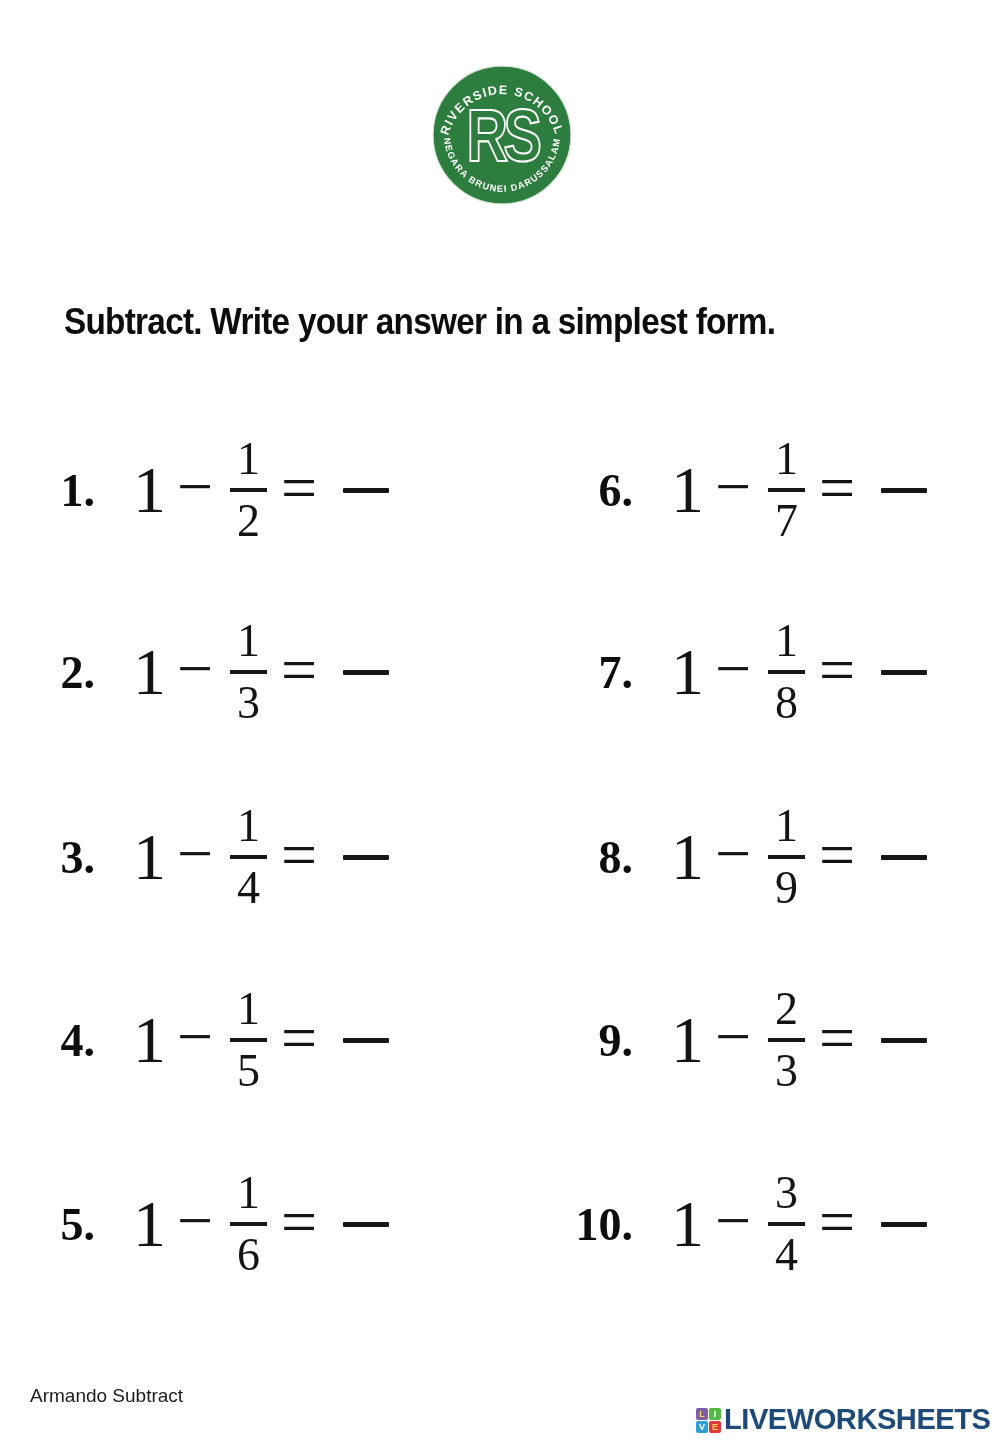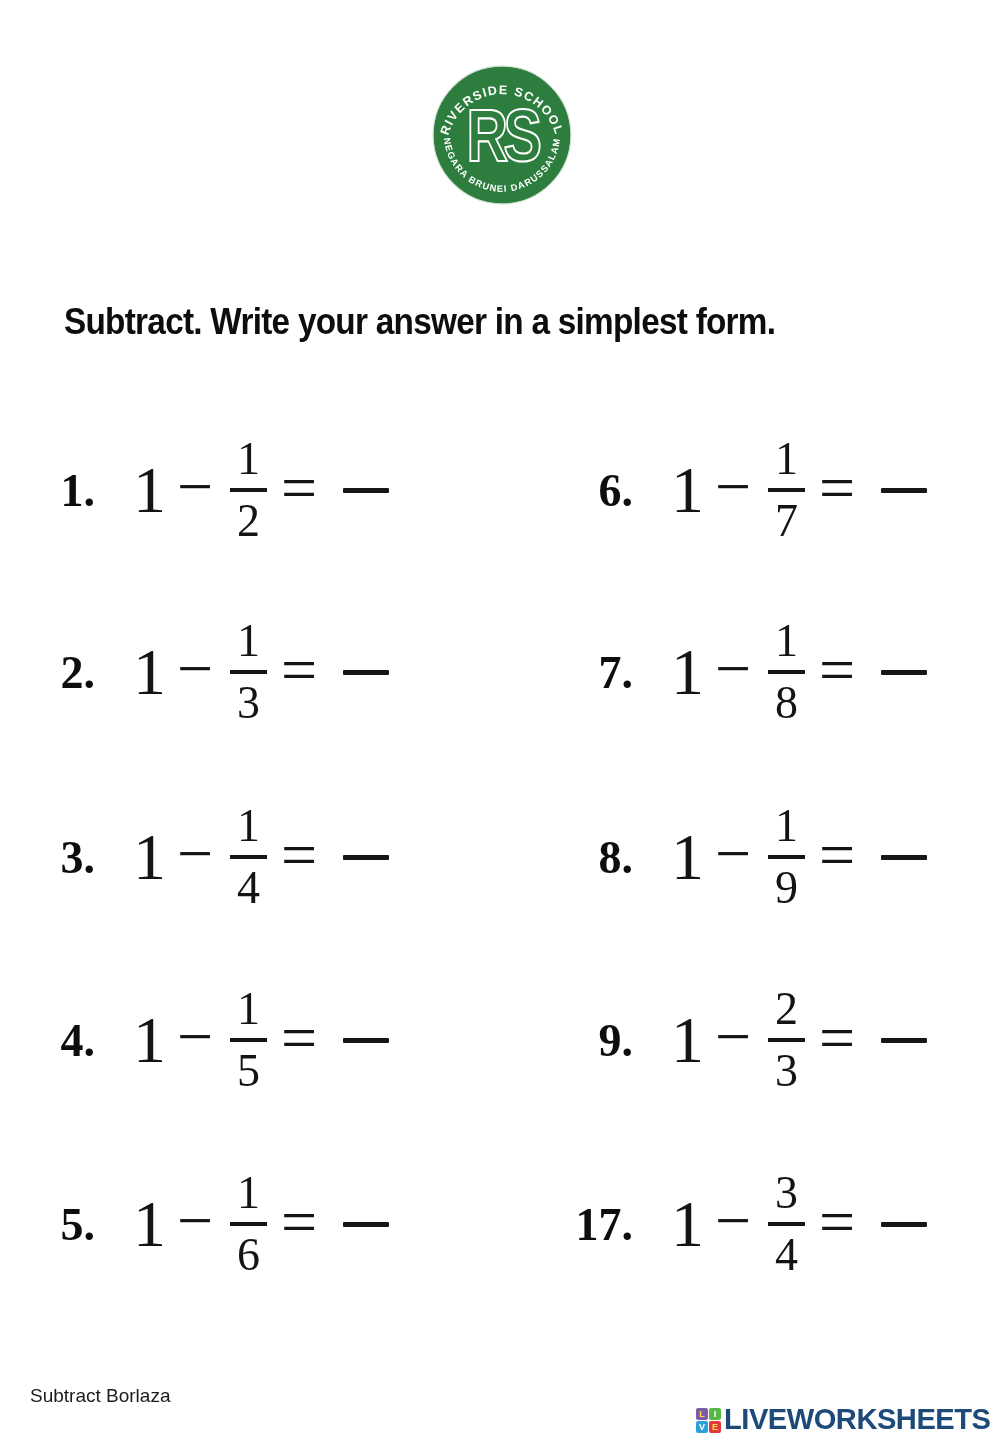--- a/index.html
+++ b/index.html
@@ -184,34 +184,34 @@
       <span class="minus">−</span>
       <span class="frac">
         <span class="ftop">2</span>
         <span class="fbar"></span>
         <span class="fbot">3</span>
       </span>
       <span class="eq">=</span>
       <span class="blank"></span>
     </div>
       <div class="problem col-right" style="left: 540px; top: 1157px;">
-      <span class="pnum">17.</span>
+      <span class="pnum">10.</span>
       <span class="minuend">1</span>
       <span class="minus">−</span>
       <span class="frac">
         <span class="ftop">3</span>
         <span class="fbar"></span>
         <span class="fbot">4</span>
       </span>
       <span class="eq">=</span>
       <span class="blank"></span>
     </div>
     </div>
 
-  <div class="author">Subtract Borlaza</div>
+  <div class="author">Armando Subtract</div>
 
   <div class="brand">
     <div class="brand-squares">
       <span class="brand-sq" style="background: rgb(123, 94, 167); color: rgb(255, 216, 77);">L</span>
       <span class="brand-sq" style="background: rgb(88, 184, 71); color: rgb(255, 255, 255);">I</span>
       <span class="brand-sq" style="background: rgb(47, 159, 216); color: rgb(255, 255, 255);">V</span>
       <span class="brand-sq" style="background: rgb(224, 58, 62); color: rgb(255, 225, 74);">E</span>
     </div>
     <span class="brand-name" style="color: rgb(30, 74, 122);">LIVEWORKSHEETS</span>
   </div>

